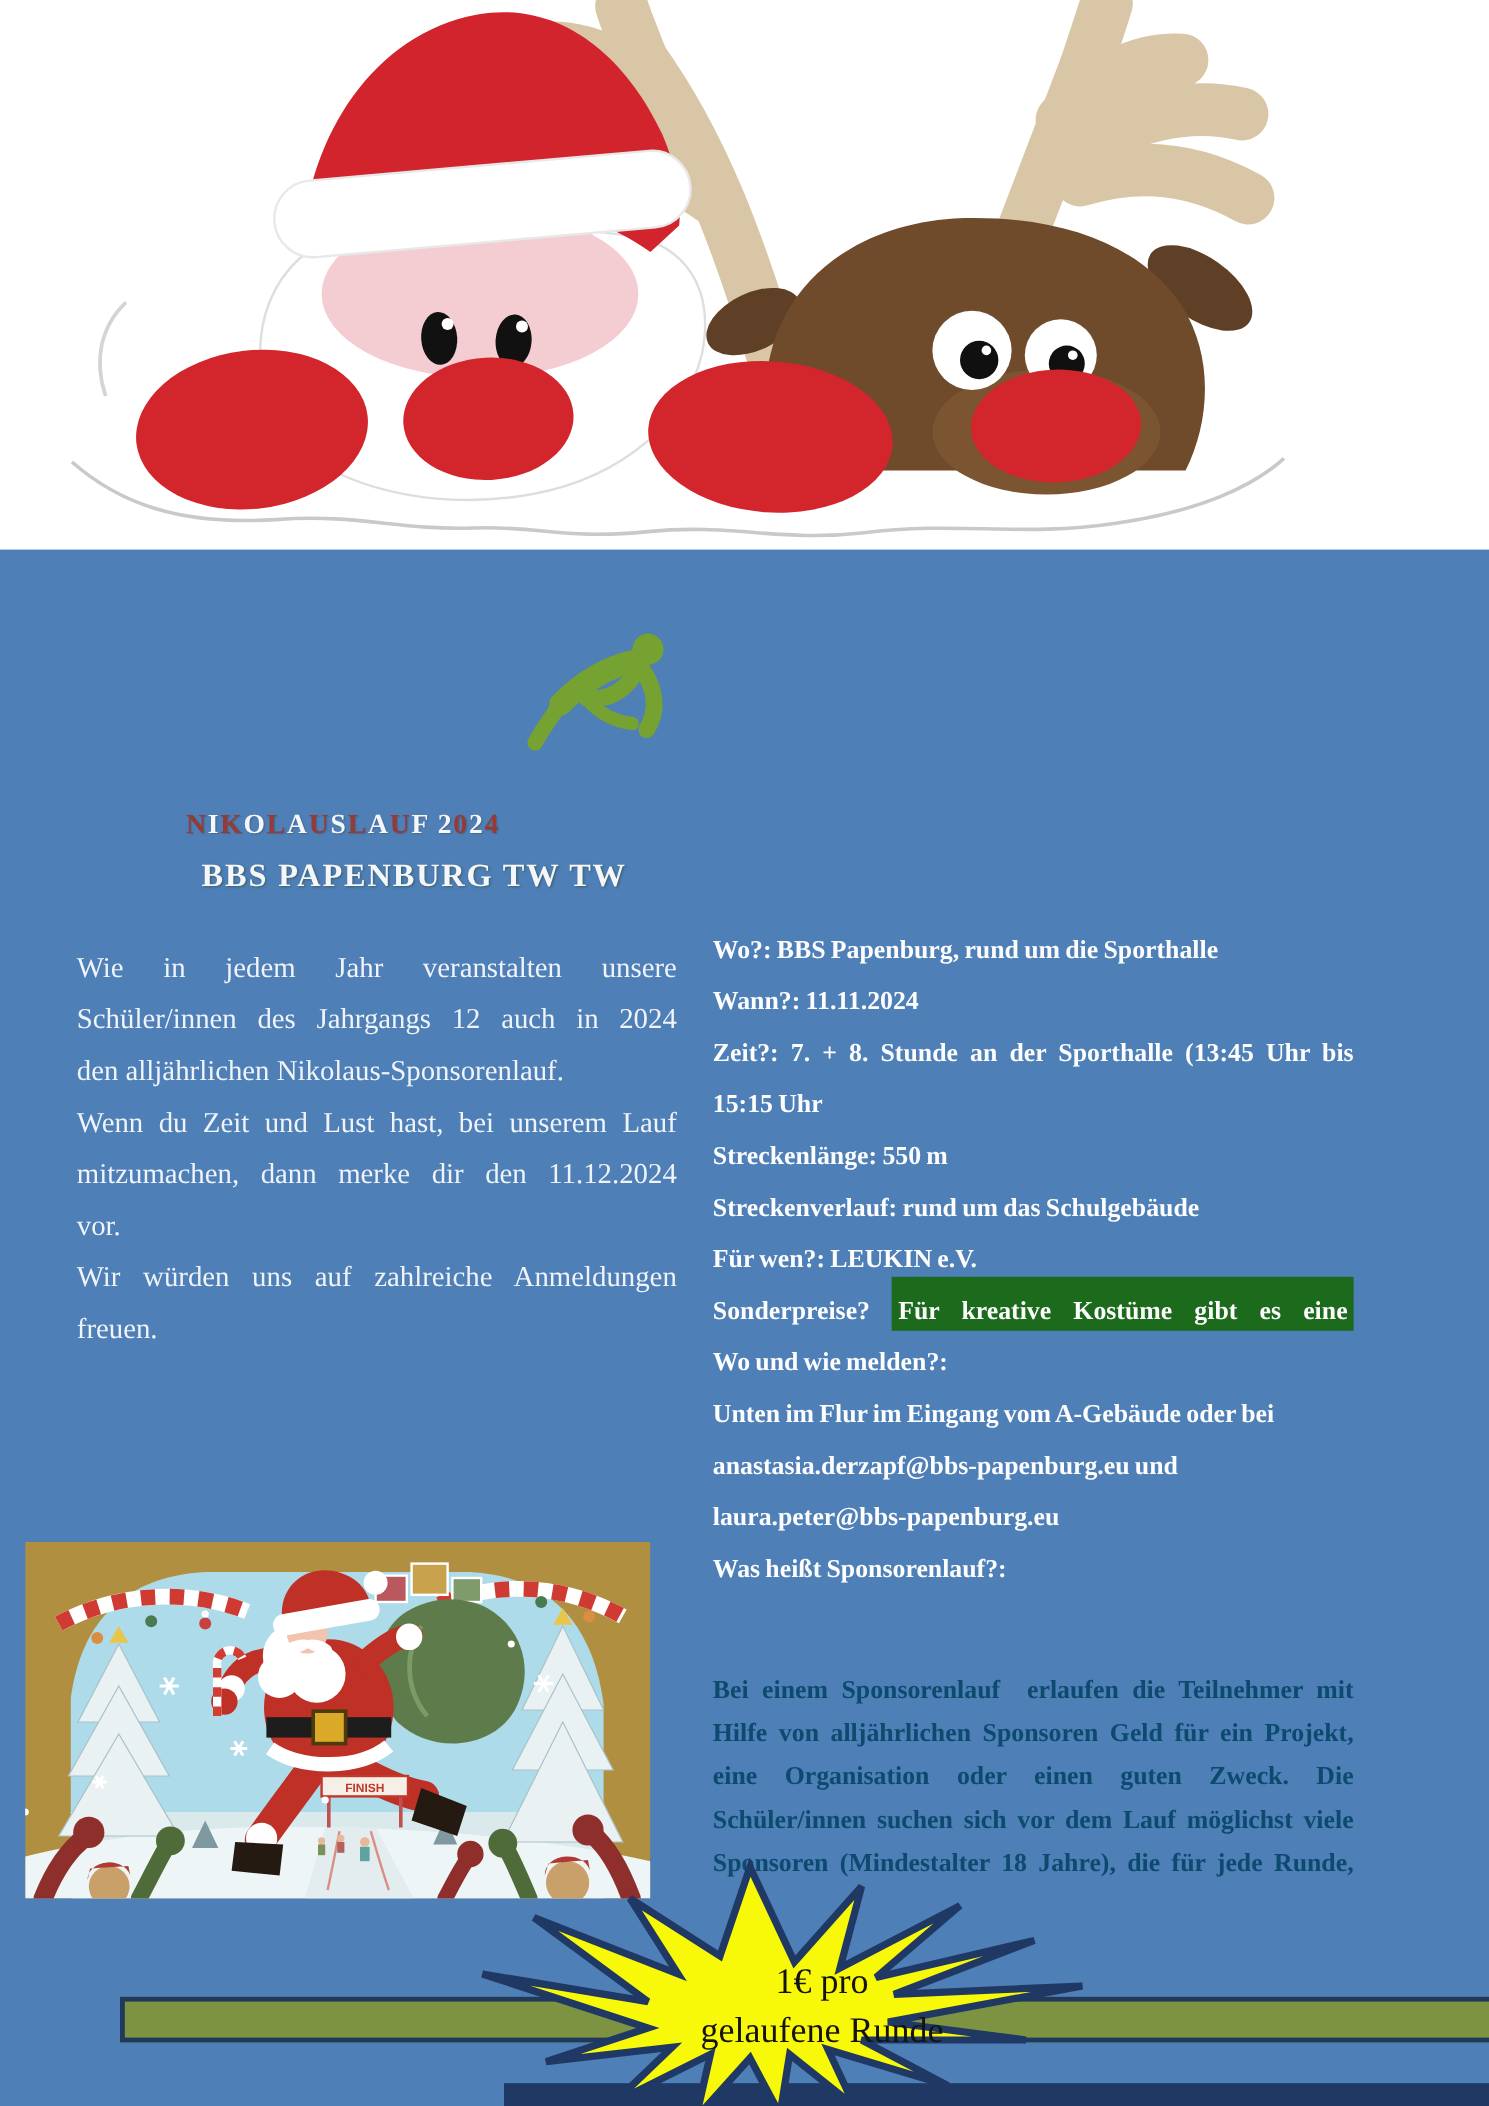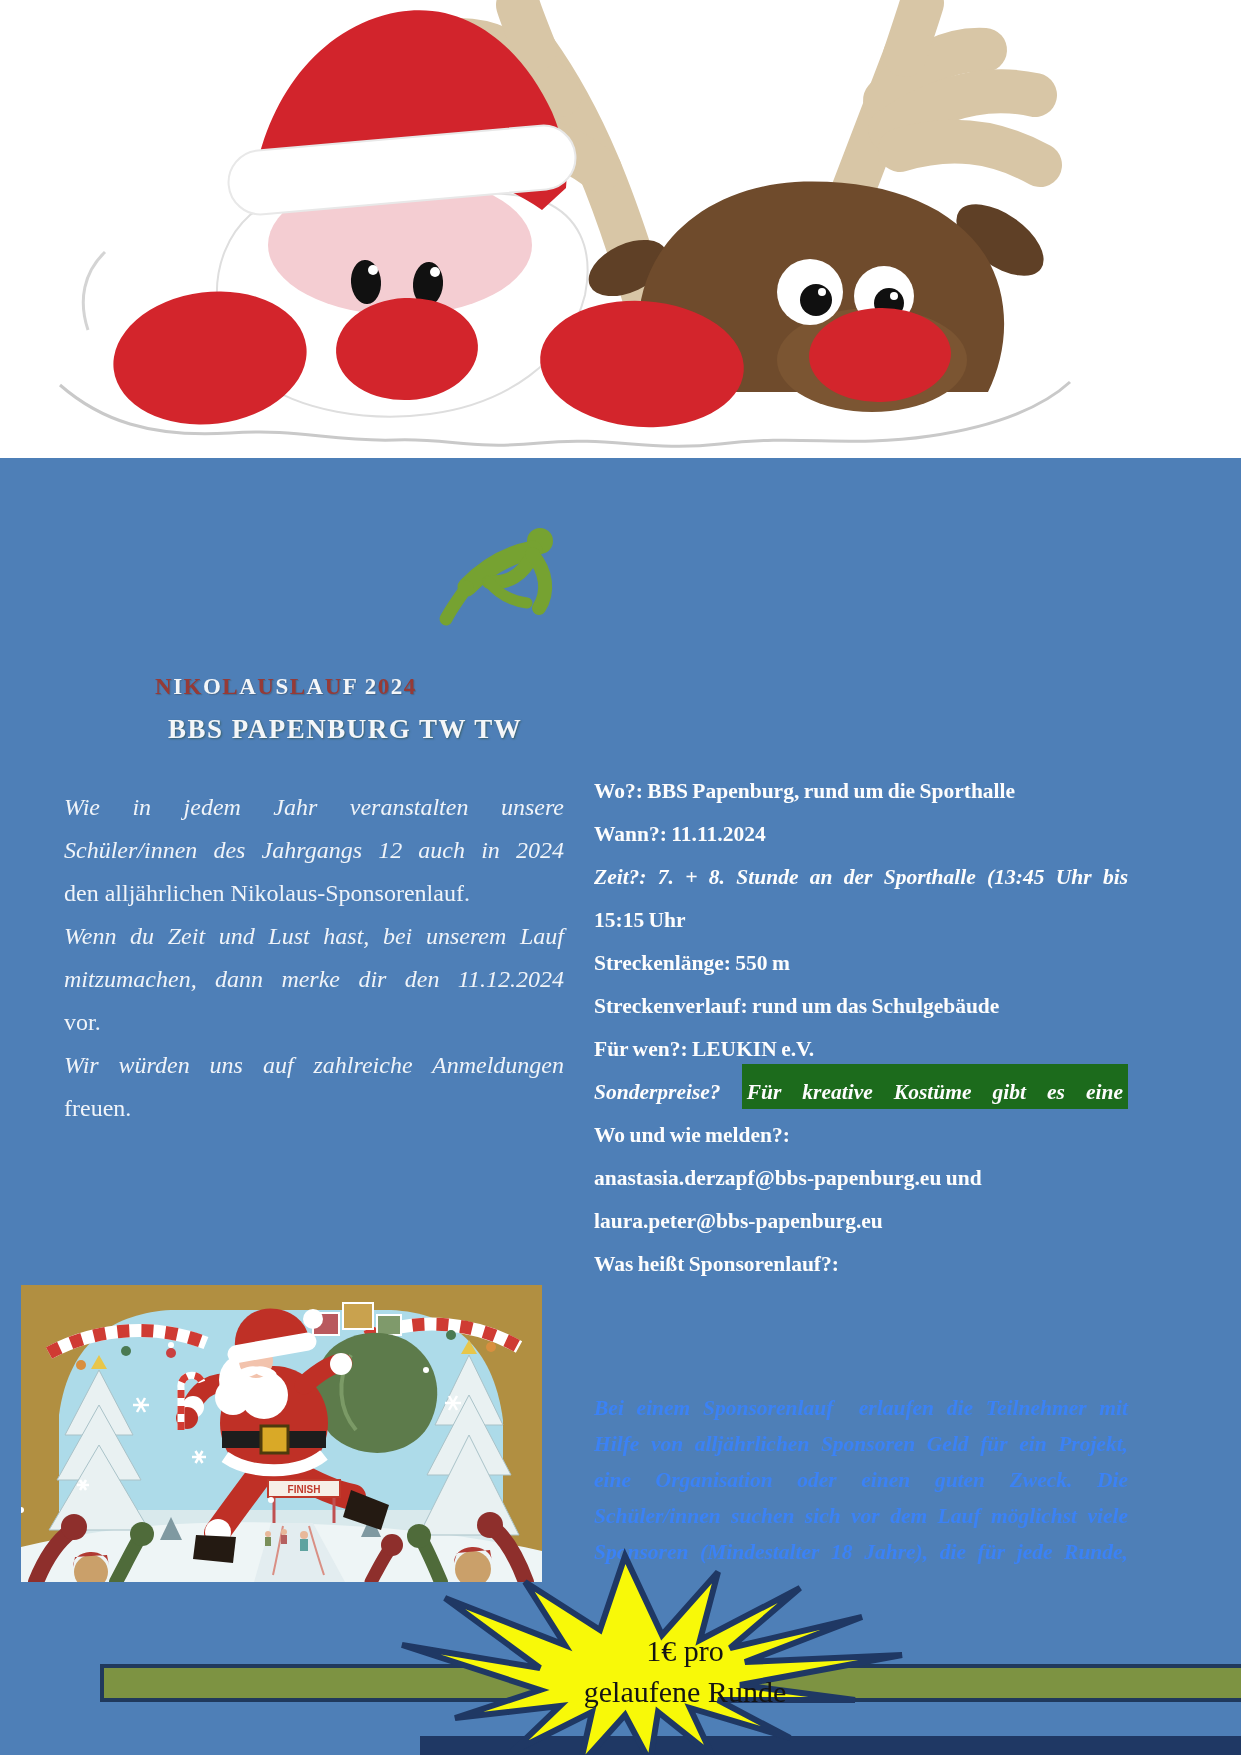--- a/index.html
+++ b/index.html
@@ -16,23 +16,23 @@
   .title-line1{font-size:23px;font-weight:bold;letter-spacing:1.5px;line-height:42px;white-space:nowrap;
     text-shadow:1px 1px 1px rgba(60,60,60,.35);}
   .title-line1 .r{color:var(--titlered);}
   .title-line1 .w{color:#f4f6f8;}
   .title-line2{font-size:27px;font-weight:bold;letter-spacing:1.5px;line-height:42px;color:#f4f6f8;
     padding-left:13px;white-space:nowrap;text-shadow:1px 1px 2px rgba(40,70,45,.55);}
   #intro{position:absolute;left:64px;top:786px;width:500px;color:#f0f4f9;}
   .intro-line{font-size:24px;line-height:43px;height:43px;white-space:pre-wrap;}
   #details{position:absolute;left:594px;top:770px;width:534px;color:#fdfdfd;font-weight:bold;}
   .det-line{font-size:21.5px;line-height:43px;height:43px;white-space:pre-wrap;word-spacing:-1px;}
-  #sponsor{position:absolute;left:594px;top:1390px;width:534px;color:#3b82f6;font-weight:bold;}
+  #sponsor{position:absolute;left:594px;top:1390px;width:534px;color:#0c4a6e;font-weight:bold;}
   .sp-line{font-size:21.5px;line-height:36px;height:36px;white-space:pre-wrap;word-spacing:-1px;}
-  .j{text-align:justify;text-align-last:justify;font-style:italic;}
+  .j{text-align:justify;text-align-last:justify;}
   mark.hl{background:var(--hlgreen);color:#fdfdfd;padding:16px 5px 5px 5px;}
   #santa-race{position:absolute;left:21px;top:1285px;width:521px;height:297px;z-index:1;}
   #green-bar{position:absolute;left:100px;top:1664px;width:1160px;height:38px;background:var(--bargreen);
     border:4px solid #20395c;box-sizing:border-box;z-index:2;}
   #navy-bar{position:absolute;left:420px;top:1736px;width:821px;height:19px;background:var(--navy);z-index:2;}
   #star-box{position:absolute;left:430px;top:1550px;width:520px;height:205px;z-index:3;overflow:visible;}
   .star-text{font-family:"Liberation Serif",serif;font-size:30px;fill:#141414;}
 </style>
 </head>
 <body>
@@ -117,20 +117,21 @@
   <div id="details">
       <div class="det-line"><span>Wo?: BBS Papenburg, rund um die Sporthalle</span></div>
       <div class="det-line"><span>Wann?: 11.11.2024</span></div>
       <div class="det-line j"><span>Zeit?: 7. + 8. Stunde an der Sporthalle (13:45 Uhr bis</span></div>
       <div class="det-line"><span>15:15 Uhr</span></div>
       <div class="det-line"><span>Streckenlänge: 550 m</span></div>
       <div class="det-line"><span>Streckenverlauf: rund um das Schulgebäude</span></div>
       <div class="det-line"><span>Für wen?: LEUKIN e.V.</span></div>
       <div class="det-line j"><span>Sonderpreise? </span><mark class="hl">Für kreative Kostüme gibt es eine</mark></div>
       <div class="det-line"><span>Wo und wie melden?:</span></div>
+      <div class="det-line"><span>Unten im Flur im Eingang vom A-Gebäude oder bei</span></div>
       <div class="det-line"><span>anastasia.derzapf@bbs-papenburg.eu und</span></div>
       <div class="det-line"><span>laura.peter@bbs-papenburg.eu</span></div>
       <div class="det-line"><span>Was heißt Sponsorenlauf?:</span></div>
     </div>
 
   <div id="sponsor">
       <div class="sp-line j">Bei einem Sponsorenlauf  erlaufen die Teilnehmer mit</div>
       <div class="sp-line j">Hilfe von alljährlichen Sponsoren Geld für ein Projekt,</div>
       <div class="sp-line j">eine Organisation oder einen guten Zweck. Die</div>
       <div class="sp-line j">Schüler/innen suchen sich vor dem Lauf möglichst viele</div>

